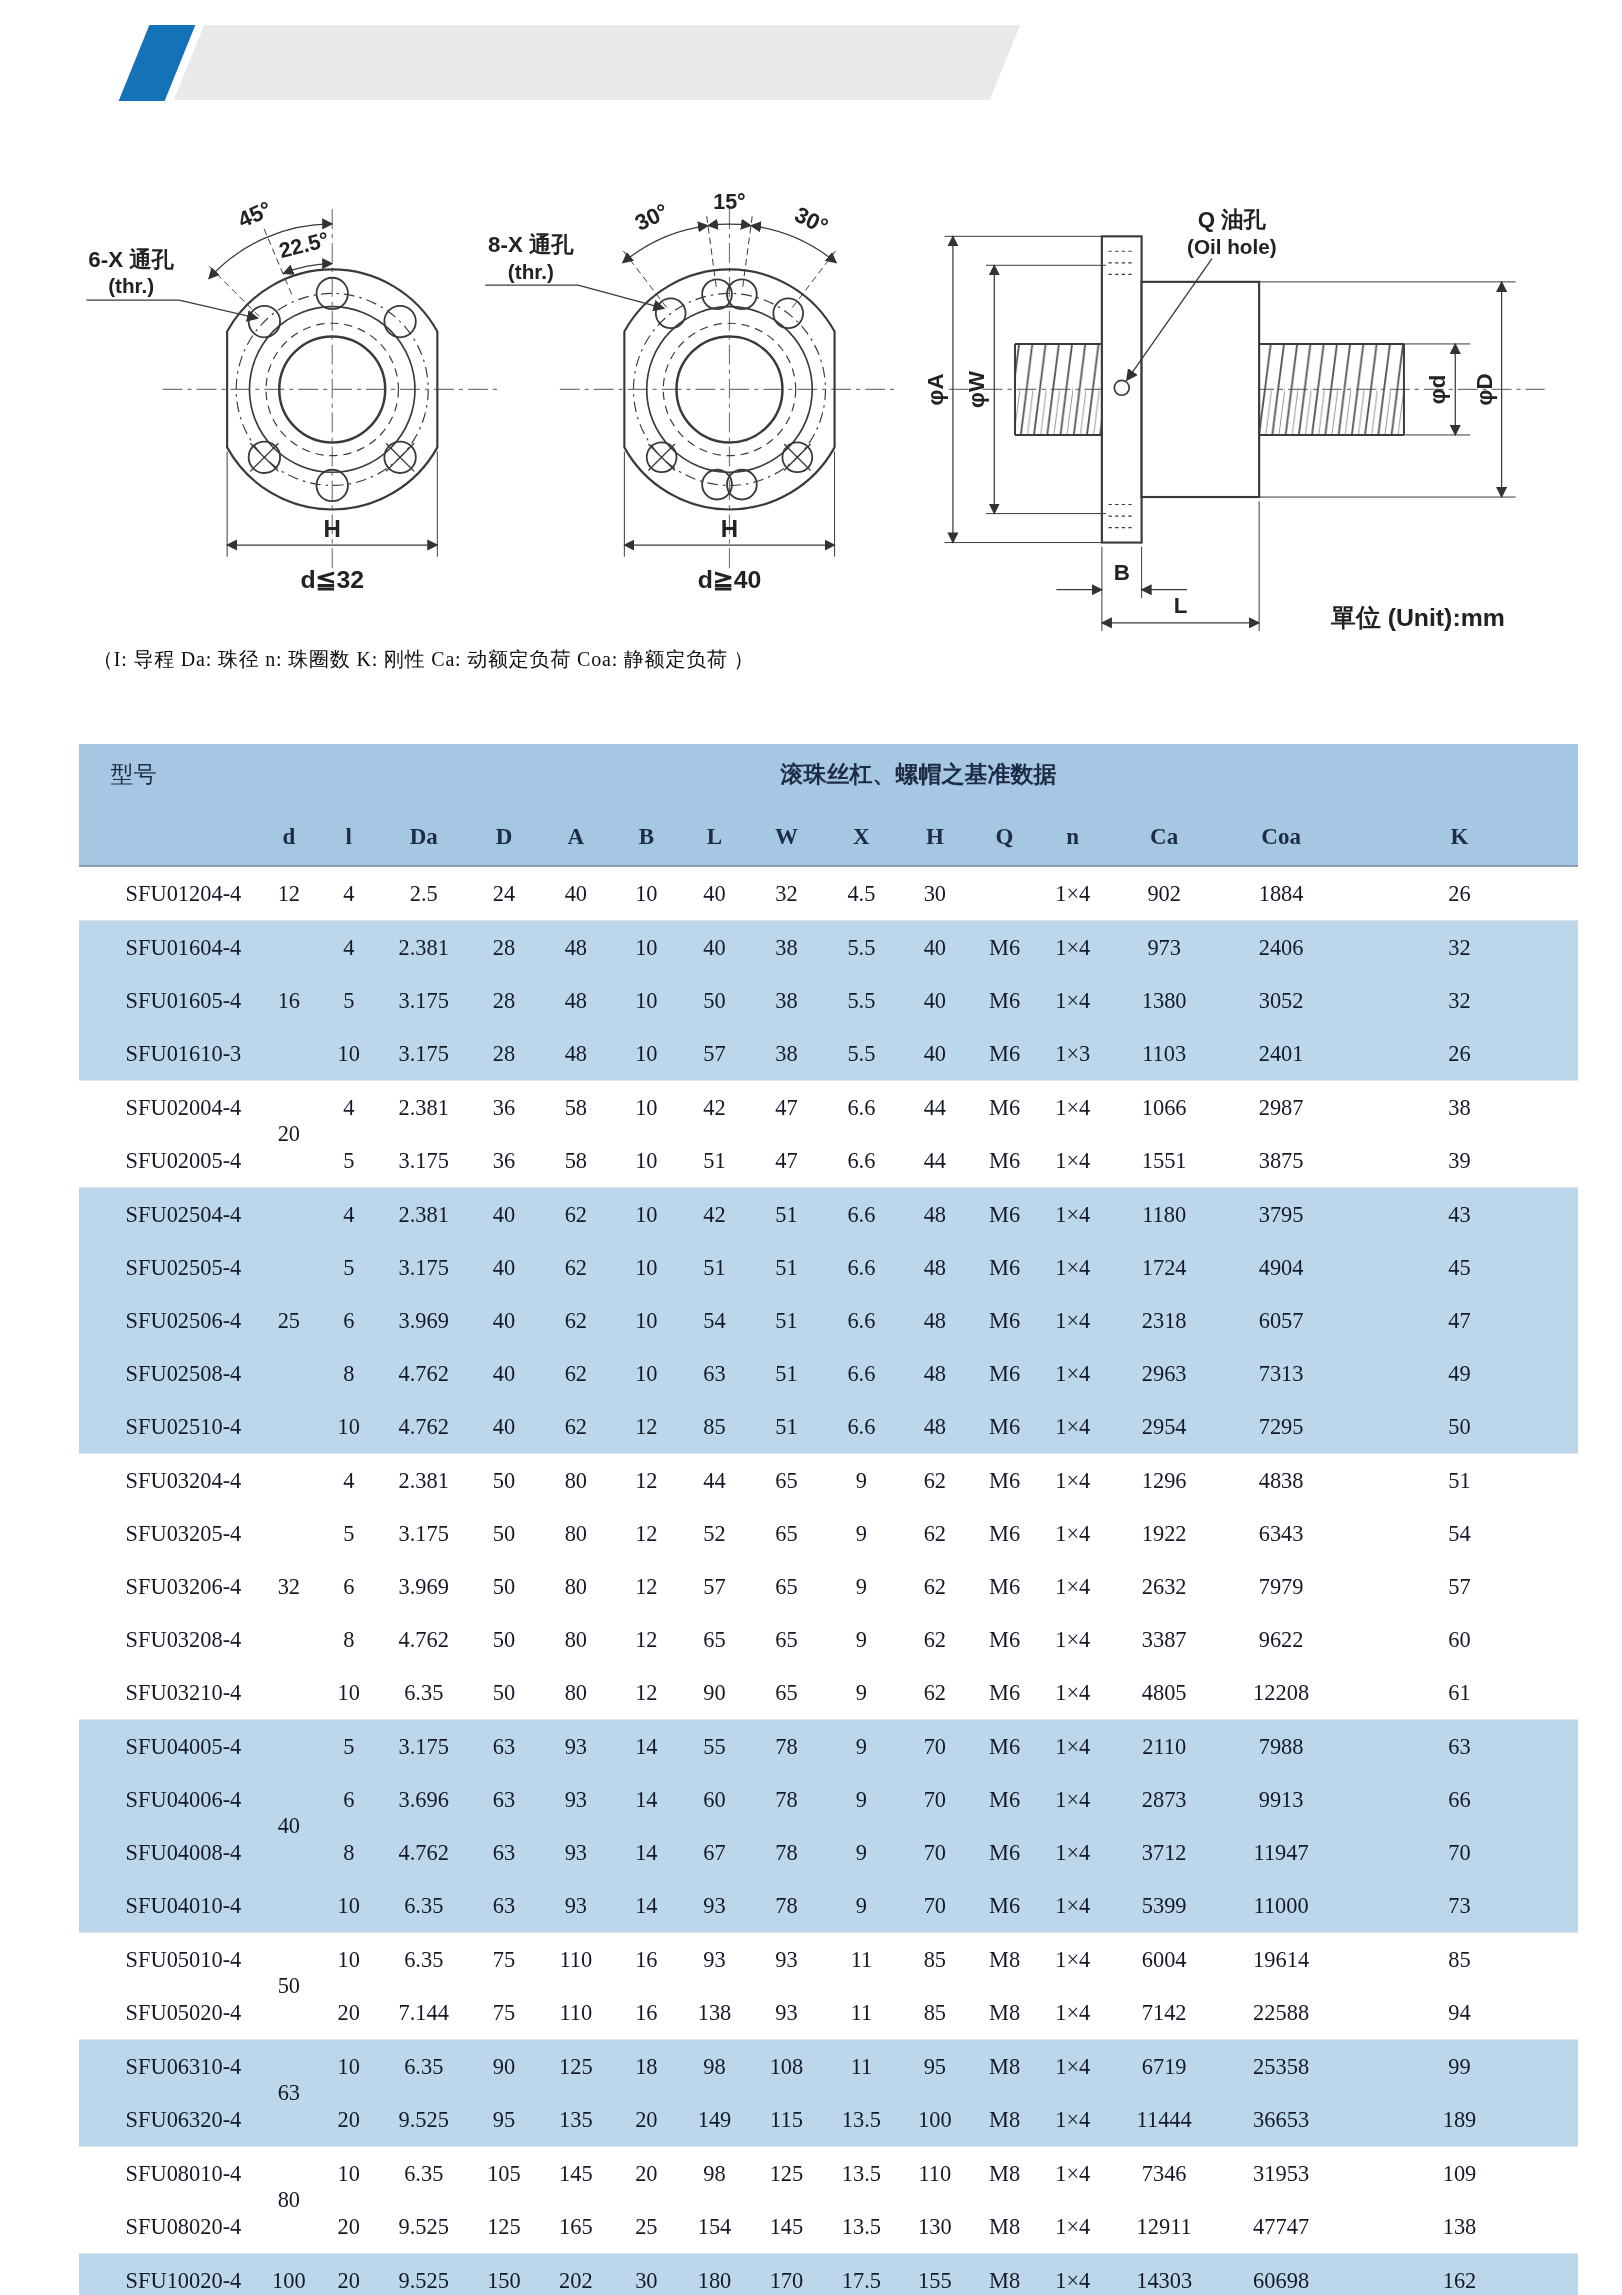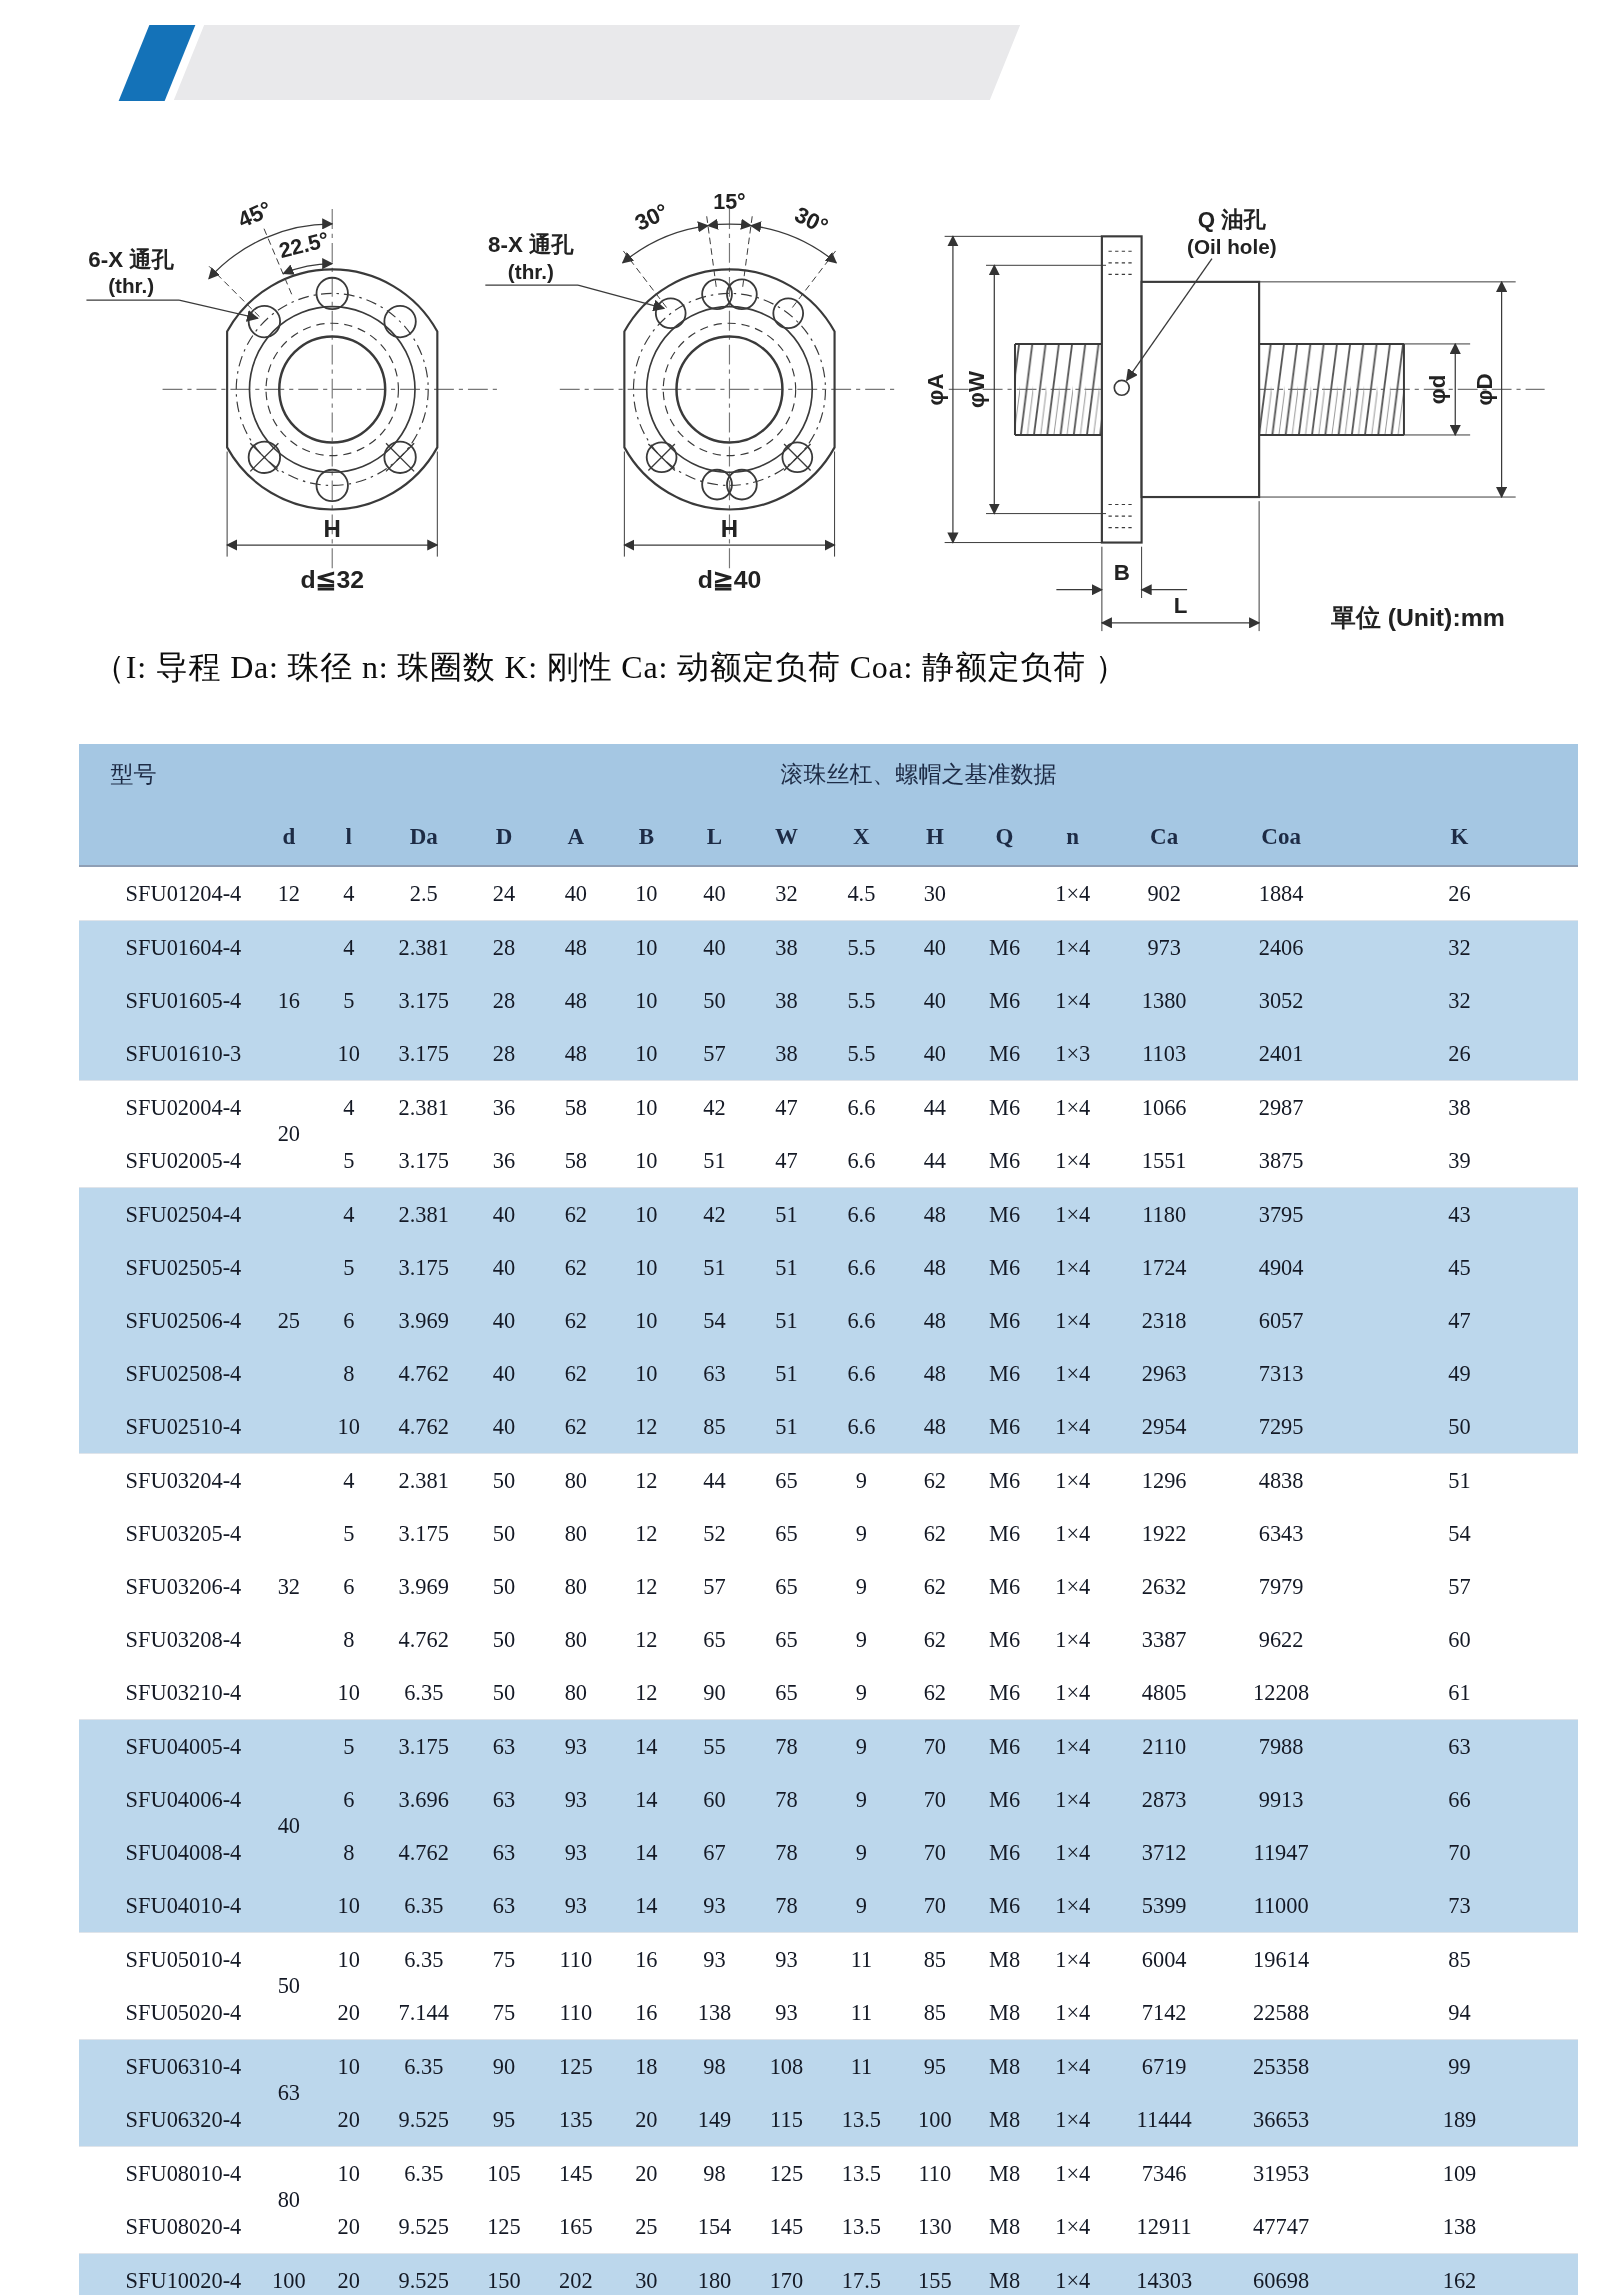--- a/index.html
+++ b/index.html
@@ -13,28 +13,28 @@
                transform:skewX(-22deg);}
   .banner-title{position:absolute;left:189px;top:25px;width:816px;height:75px;display:flex;
                 align-items:center;justify-content:center;font-size:39px;font-weight:600;
                 letter-spacing:2.5px;color:#1e88c8;}
   
   .diagram{position:absolute;left:79px;top:166px;width:1483px;height:480px;}
   .diagram svg{display:block;}
   text.dlabel{font-family:"Liberation Sans",sans-serif;font-weight:bold;fill:#222222;}
   
   .caption{position:absolute;left:93px;top:646px;font-family:"Liberation Serif",serif;
-           font-size:32px;color:#0d0d0d;letter-spacing:0.8px;}
+           font-size:20px;color:#0d0d0d;letter-spacing:0.8px;}
   
   .spec-table-wrap{position:absolute;left:79px;top:744px;width:1499px;}
   table{border-collapse:collapse;table-layout:fixed;width:1499px;
         font-family:"Liberation Serif",serif;color:#141925;}
   thead th{background:#a5c7e3;font-size:23px;color:#1d2b45;font-weight:bold;}
   th.model-h{text-align:left;vertical-align:top;padding:15px 0 0 31.5px;font-weight:normal;}
-  th.group-h{text-align:center;vertical-align:top;padding-top:15px;height:48px;font-weight:normal;}
+  th.group-h{text-align:center;vertical-align:top;padding-top:15px;height:48px;font-weight:bold;}
   thead tr.letters th{height:55px;text-align:center;vertical-align:middle;}
   thead{border-bottom:2.5px solid #8f9fb5;}
   td{text-align:center;font-size:22.4px;height:51px;vertical-align:middle;}
   td.model{text-align:center;padding-left:30px;}
   tr.blue td{background:#bcd7ec;}
   tr.white td{background:#ffffff;}
   tr.group-start td{border-top:1.7px solid #dfe4ea;}
 </style>
 </head>
 <body>

